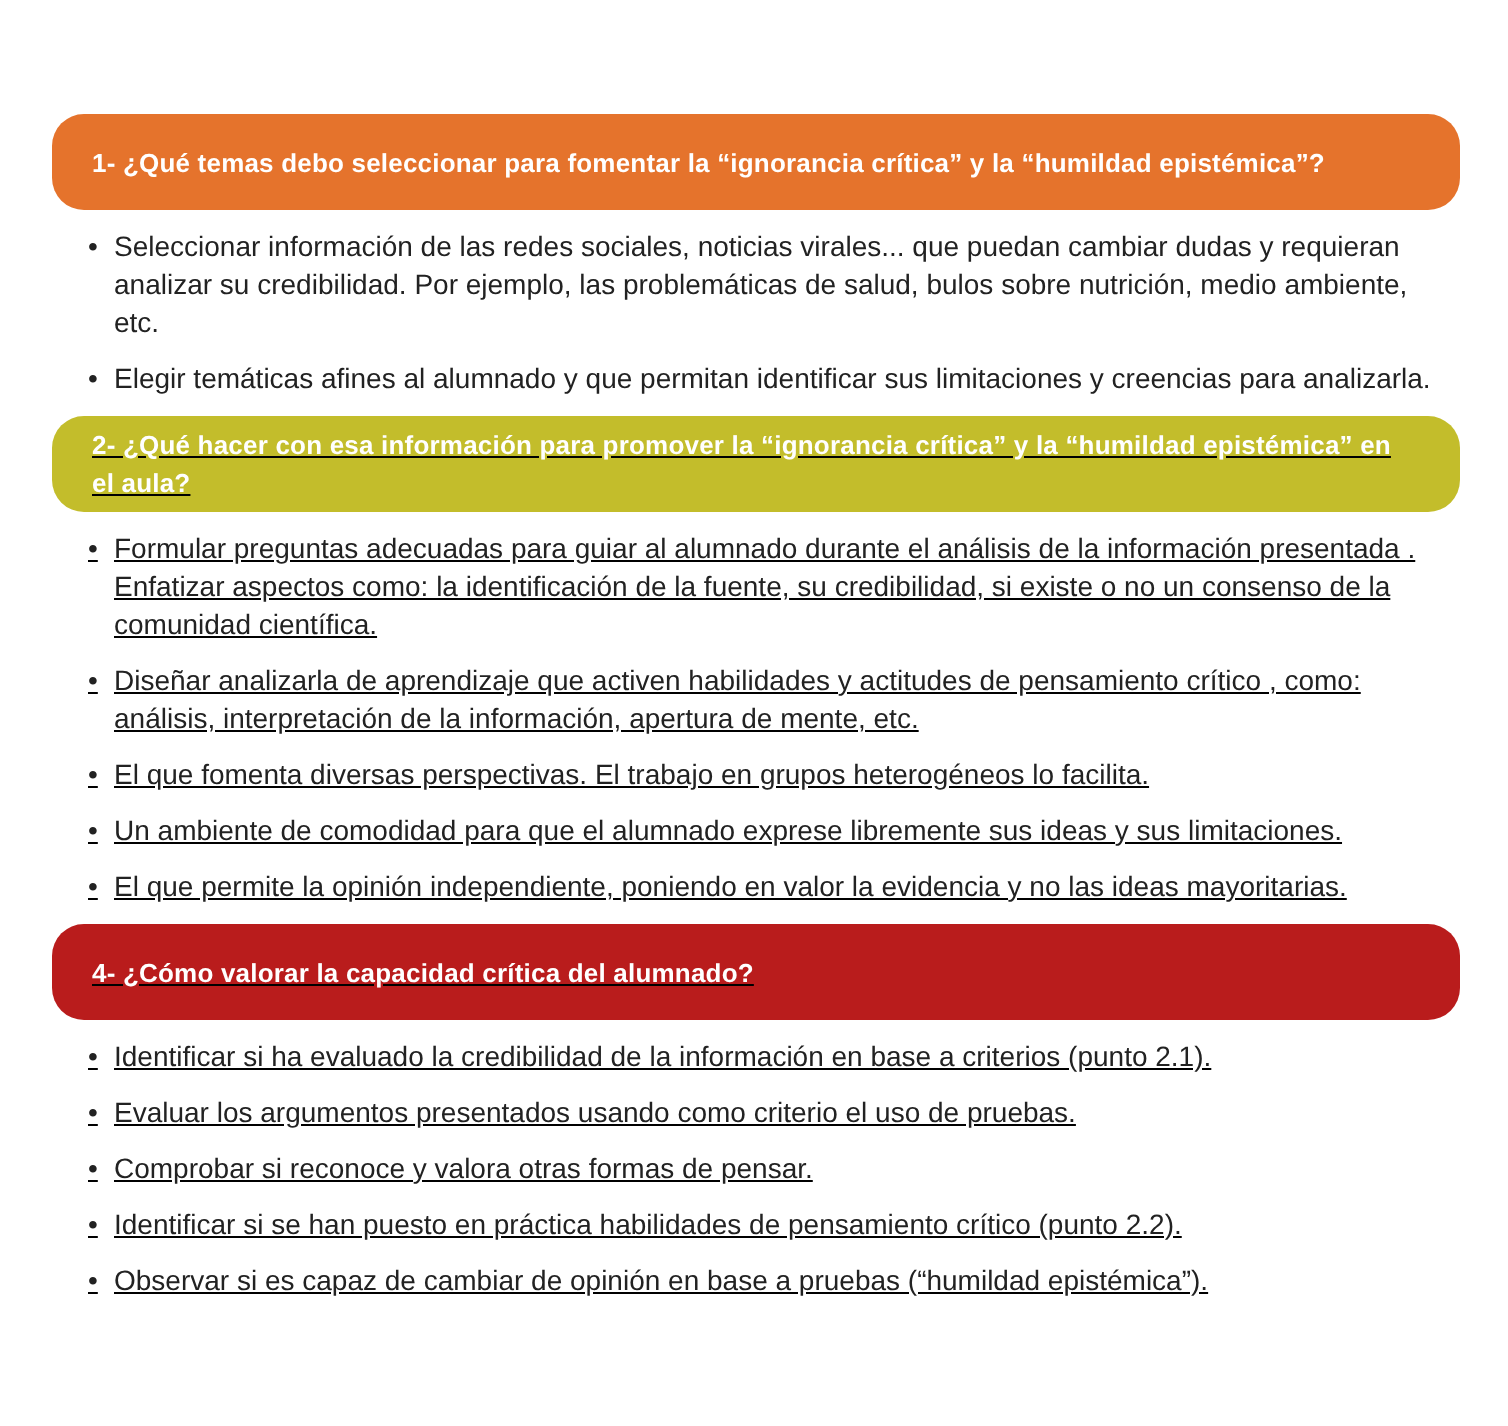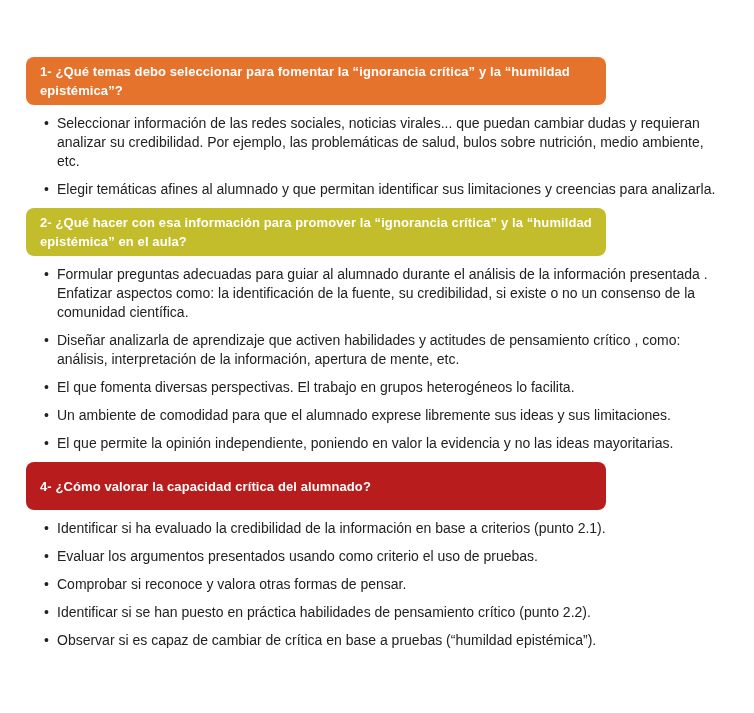--- a/index.html
+++ b/index.html
@@ -10,29 +10,29 @@
   }
   .page {
     width: 754px;
     height: 713px;
     background: #ffffff;
     box-sizing: border-box;
     padding: 57px 24px 0 26px;
     overflow: hidden;
   }
   .section { margin: 0; }
-  .section + .section { margin-top: 4px; }
+  .section + .section { margin-top: 4px; text-decoration: underline; }
   .header-bar {
     box-sizing: border-box;
-    width: 580px;
+    width: 704px;
     min-height: 48px;
-    border-radius: 8px;
+    border-radius: 16px;
     display: flex;
     align-items: center;
-    padding: 5px 14px;
+    padding: 5px 20px;
     color: #ffffff;
     font-weight: bold;
     font-size: 13px;
     line-height: 19px;
     letter-spacing: 0.1px;
   }
   .bullets {
     margin: 9px 0 7px 0;
     padding: 0 10px 0 18px;
     list-style: none;
@@ -127,18 +127,18 @@
       <li class="bullet-item">
         <span class="bullet-marker">•</span>
         <span class="bullet-text">Comprobar si reconoce y valora otras formas de pensar.</span>
       </li>
       <li class="bullet-item">
         <span class="bullet-marker">•</span>
         <span class="bullet-text">Identificar si se han puesto en práctica habilidades de pensamiento crítico (punto 2.2).</span>
       </li>
       <li class="bullet-item">
         <span class="bullet-marker">•</span>
-        <span class="bullet-text">Observar si es capaz de cambiar de crítica en base a pruebas (“humildad epistémica”).</span>
+        <span class="bullet-text">Observar si es capaz de cambiar de opinión en base a pruebas (“humildad epistémica”).</span>
       </li>
     </ul>
   </div>
 
 </div>
 
 </body></html>

